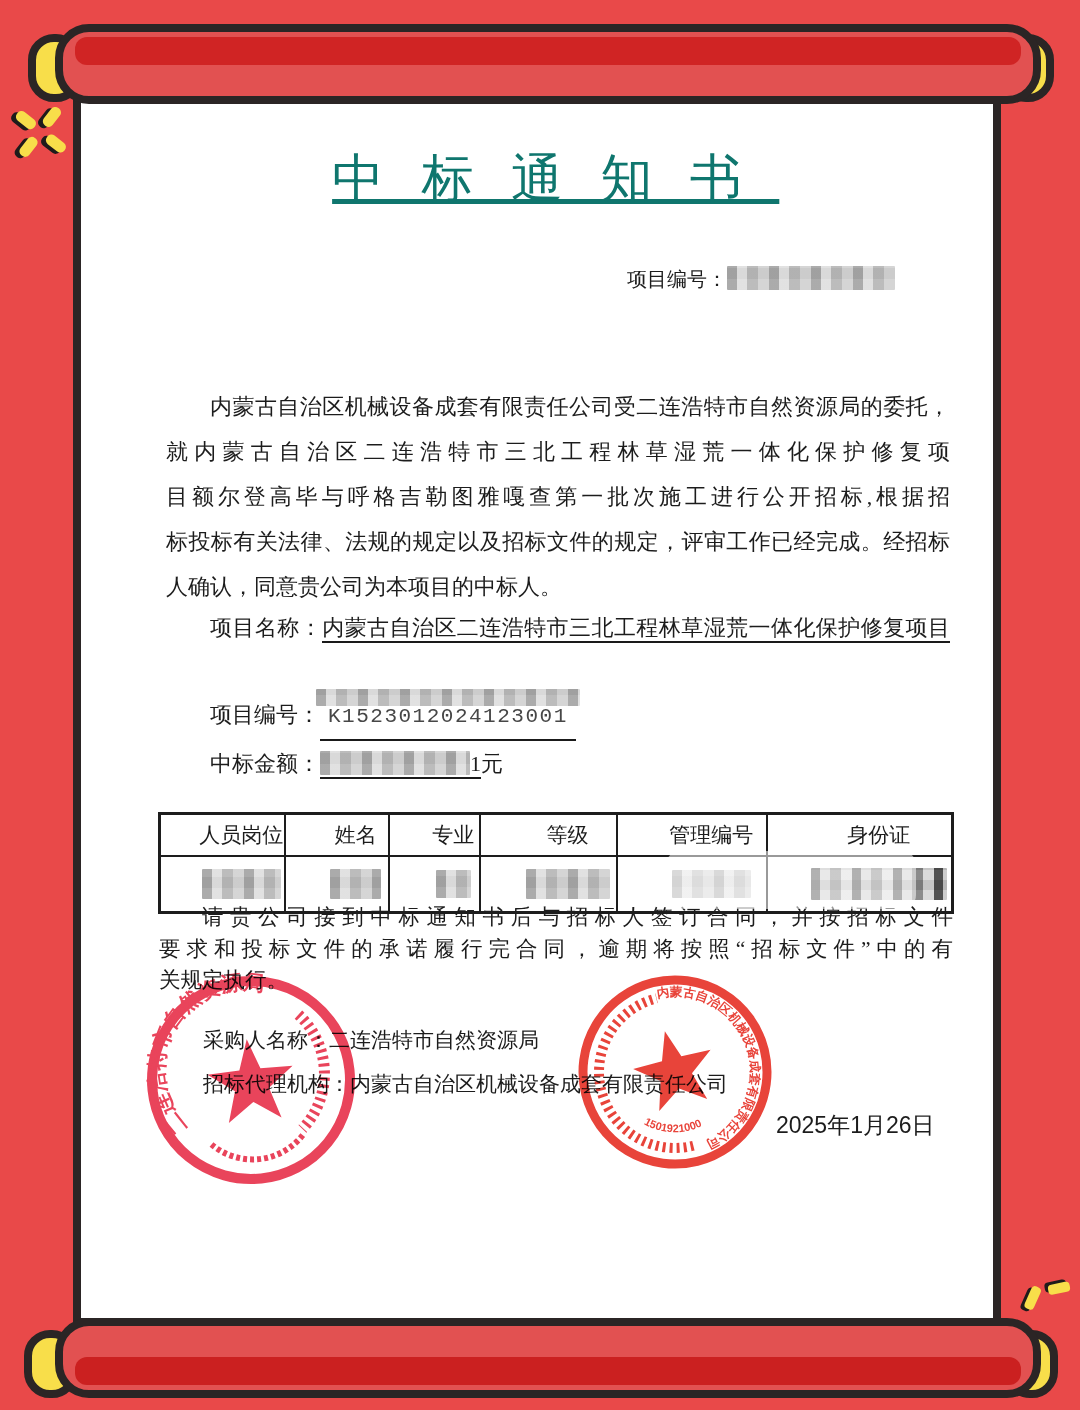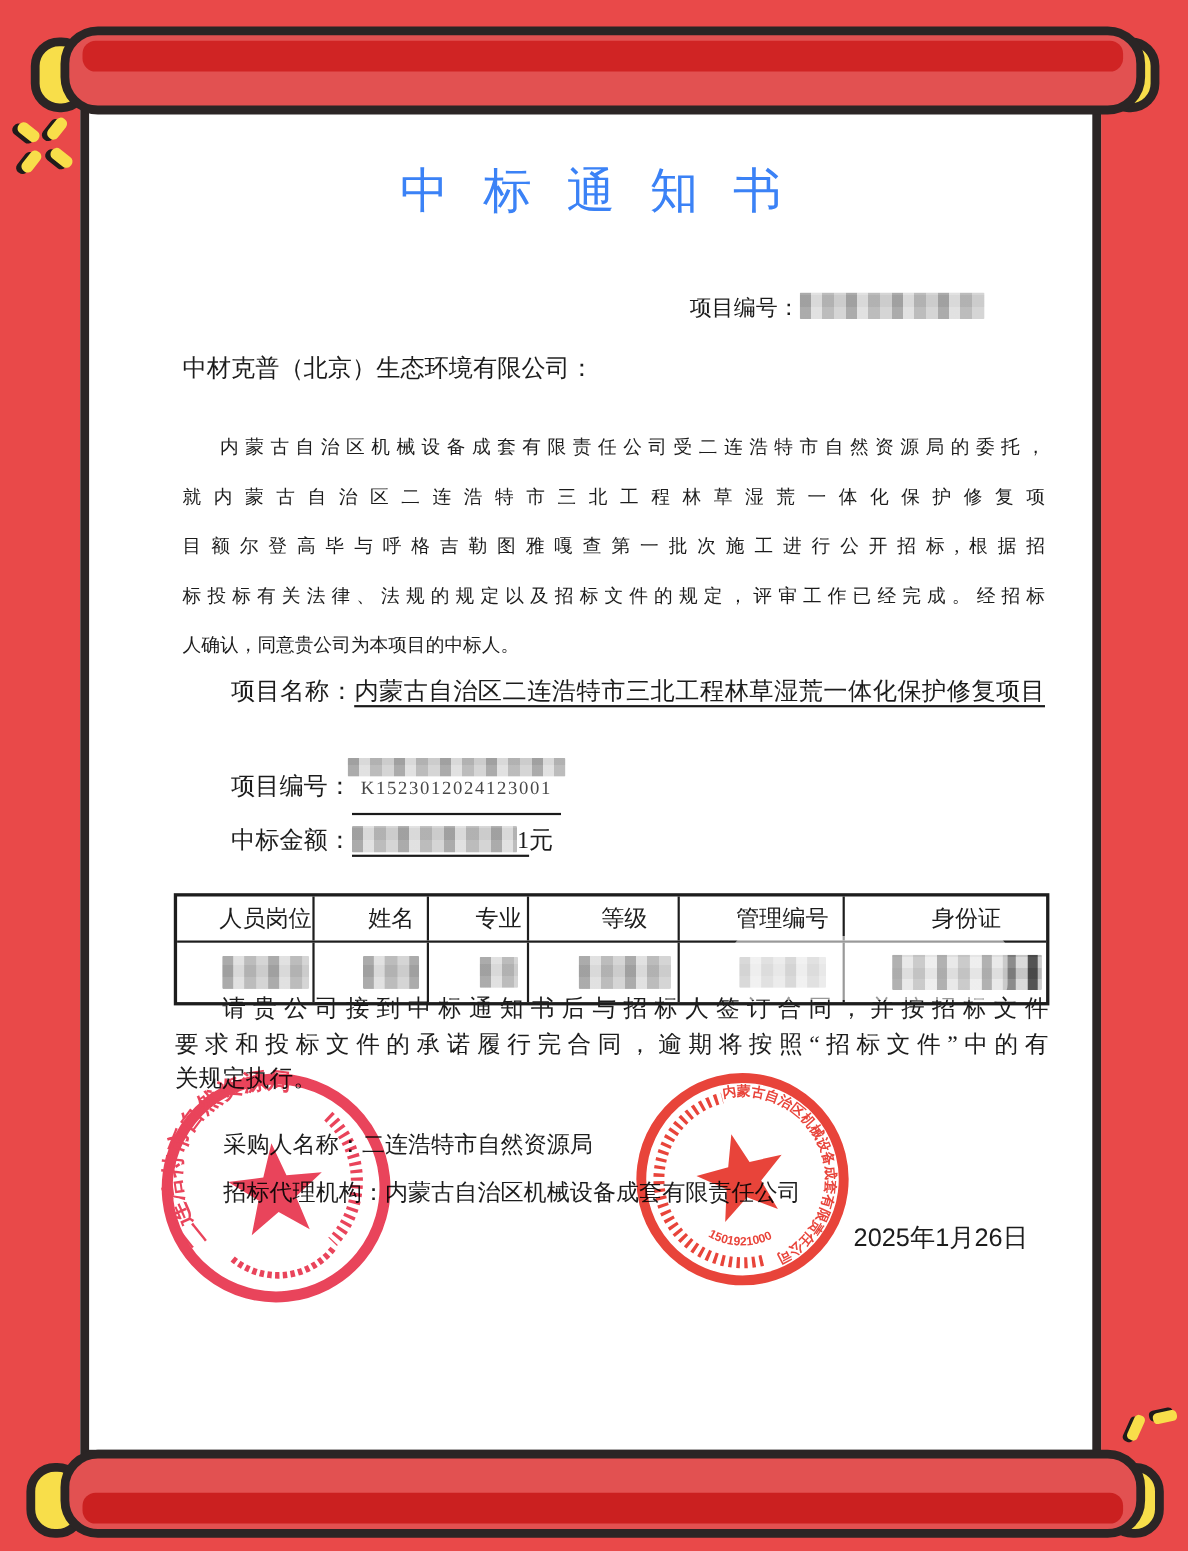--- a/index.html
+++ b/index.html
@@ -16,31 +16,31 @@
   .rod-top{top:24px;}
   .rod-bottom{top:1318px;}
   .rod-panel{position:absolute;left:12px;right:12px;height:28px;background:#D02424;border-radius:12px;}
   .rod-top .rod-panel{top:5px;}
   .rod-bottom .rod-panel{bottom:5px;background:#CB2020;}
   .paper{position:absolute;left:73px;top:88px;width:912px;height:1222px;background:#FFFFFF;
          border:8px solid #2B2525;z-index:2;}
   .sparkle{position:absolute;z-index:6;}
   
   .abs{position:absolute;}
-  .doc-title{left:0;right:0;top:48px;text-align:center;font-size:44px;letter-spacing:0.72em;
-             text-indent:0.72em;color:#3b82f6;}
+  .doc-title{left:0;right:0;top:48px;text-align:center;font-size:52px;letter-spacing:0.72em;
+             text-indent:0.72em;color:#0f766e;text-decoration:underline;}
   .hdr-no{top:170px;right:98px;font-size:20px;}
   .recipient{left:85px;top:224px;font-size:22px;}
-  .body-par{left:85px;top:288px;width:784px;font-size:17px;line-height:45px;}
+  .body-par{left:85px;top:288px;width:784px;font-size:22px;line-height:45px;}
   .jline{text-align:justify;text-align-last:justify;}
   .indent{text-indent:2em;}
   .fields{left:85px;top:509px;width:784px;font-size:22px;line-height:45px;}
   .u{border-bottom:2px solid #1a1a1a;padding-bottom:1px;margin-top:44px;}
-  .pn-wrap{position:relative;display:inline-block;font-family:Liberation Serif, serif;
-           font-size:17px;letter-spacing:1.5px;color:#474747;padding:0 8px;}
+  .pn-wrap{position:relative;display:inline-block;font-family:Liberation Mono, monospace;
+           font-size:21px;letter-spacing:1.5px;color:#474747;padding:0 8px;}
   .pn-cover{position:absolute;left:-4px;right:-4px;top:-5px;height:17px;}
   
   .mosaic{display:inline-block;vertical-align:-4px;border-radius:1px;background:
     repeating-linear-gradient(90deg,rgba(110,110,110,.40) 0 10px,rgba(236,236,236,.55) 10px 20px,
       rgba(155,155,155,.42) 20px 31px,rgba(214,214,214,.5) 31px 42px),
     repeating-linear-gradient(0deg,#d4d4d4 0 11px,#c2c2c2 11px 22px);}
   .mosaic.dark{background:
     repeating-linear-gradient(90deg,rgba(35,35,35,.72) 0 9px,rgba(205,205,205,.38) 9px 19px,
       rgba(85,85,85,.55) 19px 30px,rgba(232,232,232,.45) 30px 41px),
     repeating-linear-gradient(0deg,#cfcfcf 0 10px,#a9a9a9 10px 20px);}
@@ -104,21 +104,20 @@
   <div class="cap cap-br"></div>
 
   <div class="paper">
 
     <div class="abs doc-title">中标通知书</div>
 
     <div class="abs hdr-no">
       <span>项目编号：</span><span class="mosaic" style="width:168px;height:24px;"></span>
     </div>
 
-    <div class="abs recipient">中材克普（北京）生态环境有限公司：</div>
 
     <div class="abs body-par">
       <div class="jline indent">内蒙古自治区机械设备成套有限责任公司受二连浩特市自然资源局的委托，</div>
       <div class="jline">就内蒙古自治区二连浩特市三北工程林草湿荒一体化保护修复项</div>
       <div class="jline">目额尔登高毕与呼格吉勒图雅嘎查第一批次施工进行公开招标,根据招</div>
       <div class="jline">标投标有关法律、法规的规定以及招标文件的规定，评审工作已经完成。经招标</div>
       <div>人确认，同意贵公司为本项目的中标人。</div>
     </div>
 
     <div class="abs fields">

